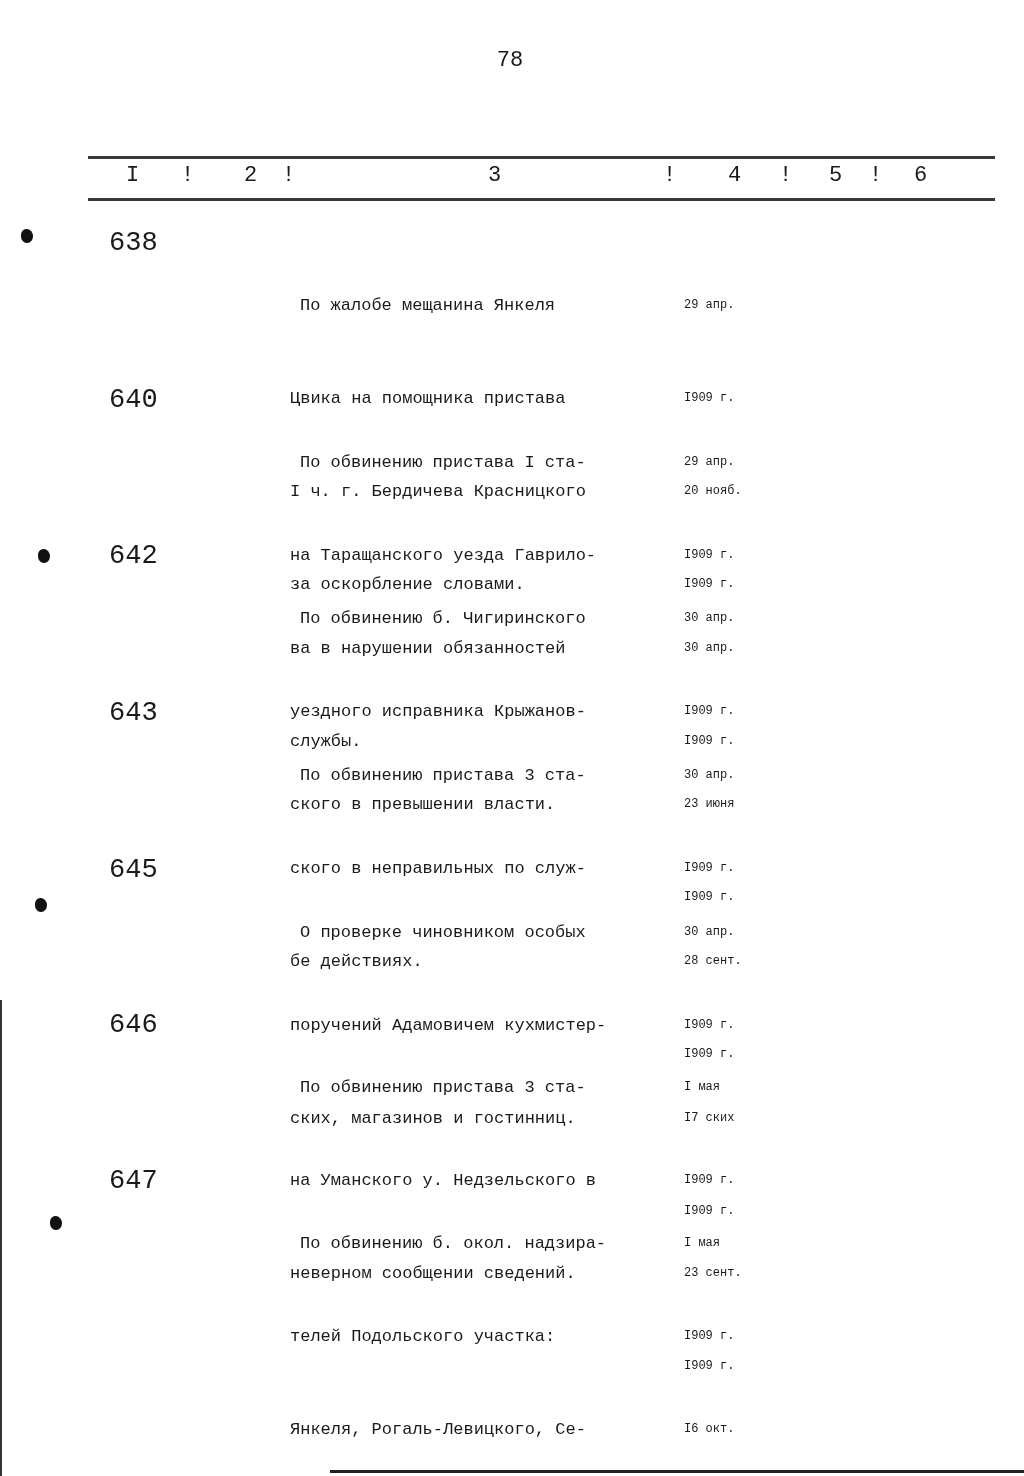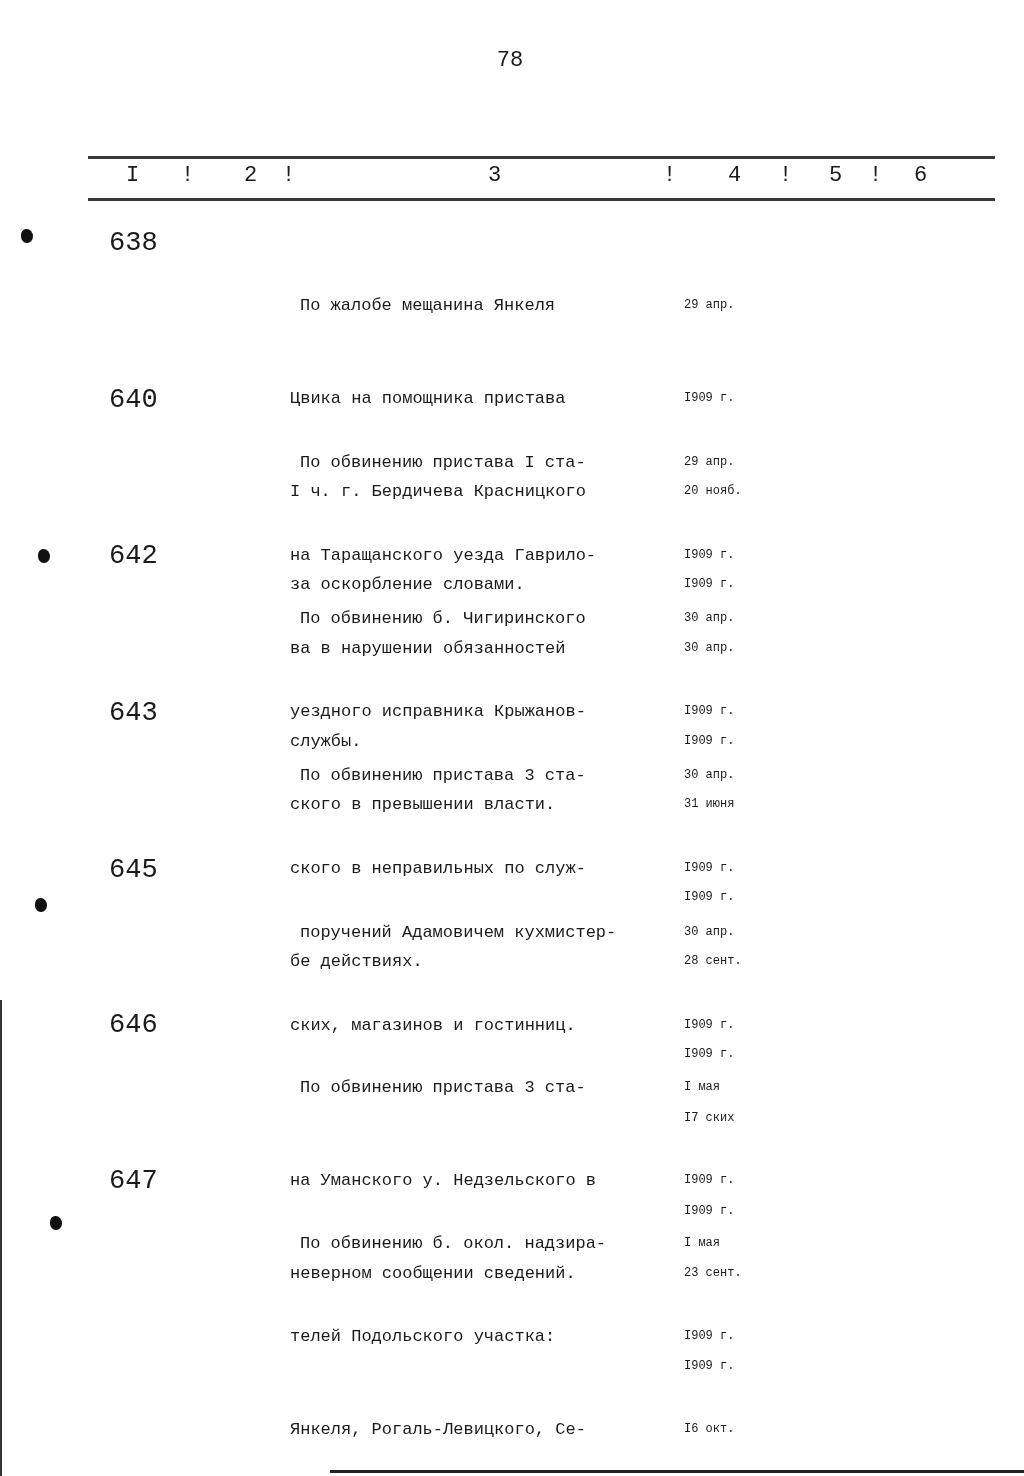--- a/index.html
+++ b/index.html
@@ -105,21 +105,21 @@
 <div class="entry" style="top:541px">
   <div class="num">642</div>
   <div class="desc">
     <div>По обвинению б. Чигиринского</div>
     <div>уездного исправника Крыжанов-</div>
     <div>ского в превышении власти.</div>
   </div>
   <div class="dates">
     <div>30 апр.</div>
     <div>I909 г.</div>
-    <div>31 июня</div>
+    <div>23 июня</div>
     <div>I909 г.</div>
   </div>
 </div>
 
 <div class="entry" style="top:698px">
   <div class="num">643</div>
   <div class="desc">
     <div>По обвинению пристава 3 ста-</div>
     <div>ского в неправильных по служ-</div>
     <div>бе действиях.</div>
@@ -128,20 +128,21 @@
     <div>30 апр.</div>
     <div>I909 г.</div>
     <div>28 сент.</div>
     <div>I909 г.</div>
   </div>
 </div>
 
 <div class="entry" style="top:855px">
   <div class="num">645</div>
   <div class="desc">
+    <div>О проверке чиновником особых</div>
     <div>поручений Адамовичем кухмистер-</div>
     <div>ских, магазинов и гостинниц.</div>
   </div>
   <div class="dates">
     <div>30 апр.</div>
     <div>I909 г.</div>
     <div>I7 ских</div>
     <div>I909 г.</div>
   </div>
 </div>

